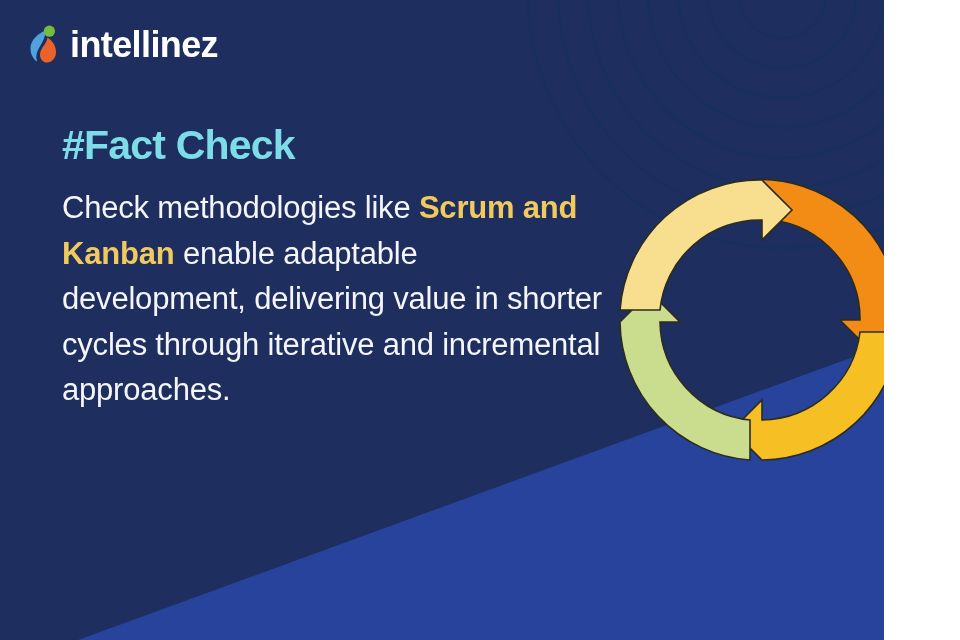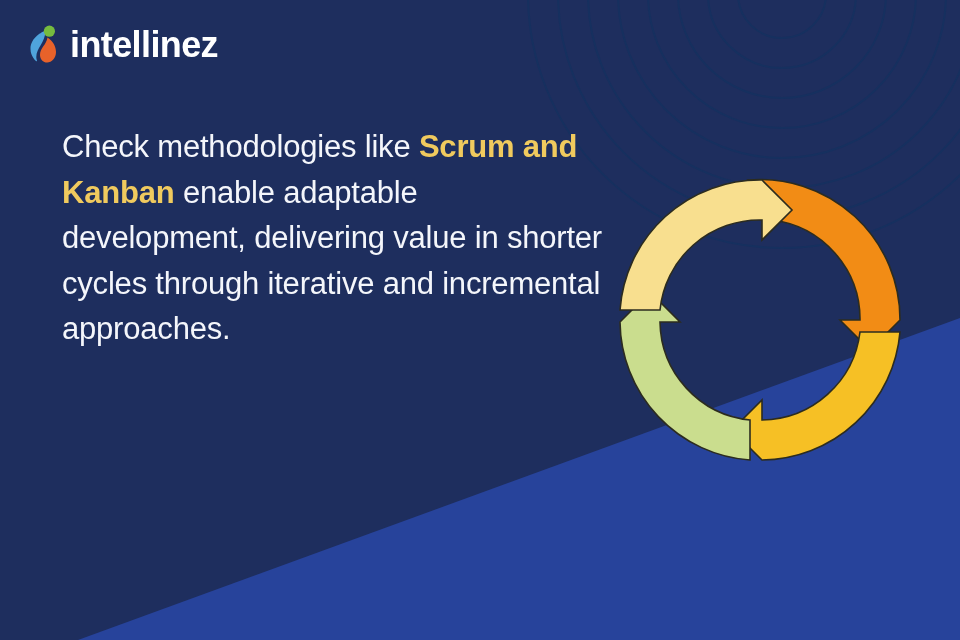--- a/index.html
+++ b/index.html
@@ -5,21 +5,21 @@
 <style>
   html, body {
     margin: 0;
     padding: 0;
     background: #ffffff;
   }
   * { box-sizing: border-box; }
 
   .canvas {
     position: relative;
-    width: 960px;
+    width: 884px;
     height: 640px;
     overflow: hidden;
     background: #1e2e5e;
     font-family: "Liberation Sans", sans-serif;
     text-decoration: underline;
     -webkit-font-smoothing: antialiased;
   }
 
   
   .bg-layer {
@@ -119,20 +119,21 @@
   <div class="logo">
     <svg class="logo-mark" viewBox="0 0 40 44" aria-hidden="true">
       <path d="M17.5 8.5c0 0 -13 5.5 -13 17.5 0 7.5 5.5 12 5.5 12 0.8 0.6 1.2 0.3 0.9 -0.7 -0.2 -0.7 -0.6 -2 -0.6 -3.4 0 -9 9 -14.5 9 -25.4z" fill="#4fa3dc"></path>
       <path d="M21.5 14.5c5.5 3.6 8.5 9.2 8.5 14.6 0 6.2 -4.3 10.4 -8.8 10.4 -4.1 0 -7.2 -3.2 -7.2 -7.6 0 -6.8 6.4 -10.2 7.5 -17.4z" fill="#e8622a"></path>
       <circle cx="23.4" cy="8.2" r="5.6" fill="#76bb3f"></circle>
     </svg>
     <span class="logo-word">intellinez</span>
   </div>
 
   <div class="text-block">
+    <h1 class="headline">#Fact Check</h1>
     <p class="body-copy"><span>Check methodologies like</span><span> </span><span class="hl-gold">Scrum and Kanban</span><span> enable adaptable development, delivering value in shorter cycles through iterative and incremental approaches.</span></p>
   </div>
 
   <div class="cycle">
     <svg viewBox="0 0 296 296" aria-hidden="true">
       <g stroke="#2c2c1f" stroke-width="1.6" stroke-linejoin="miter">
 
         <path d="M 136 8
                  A 140 140 0 0 1 288 148
                  L 288 148

